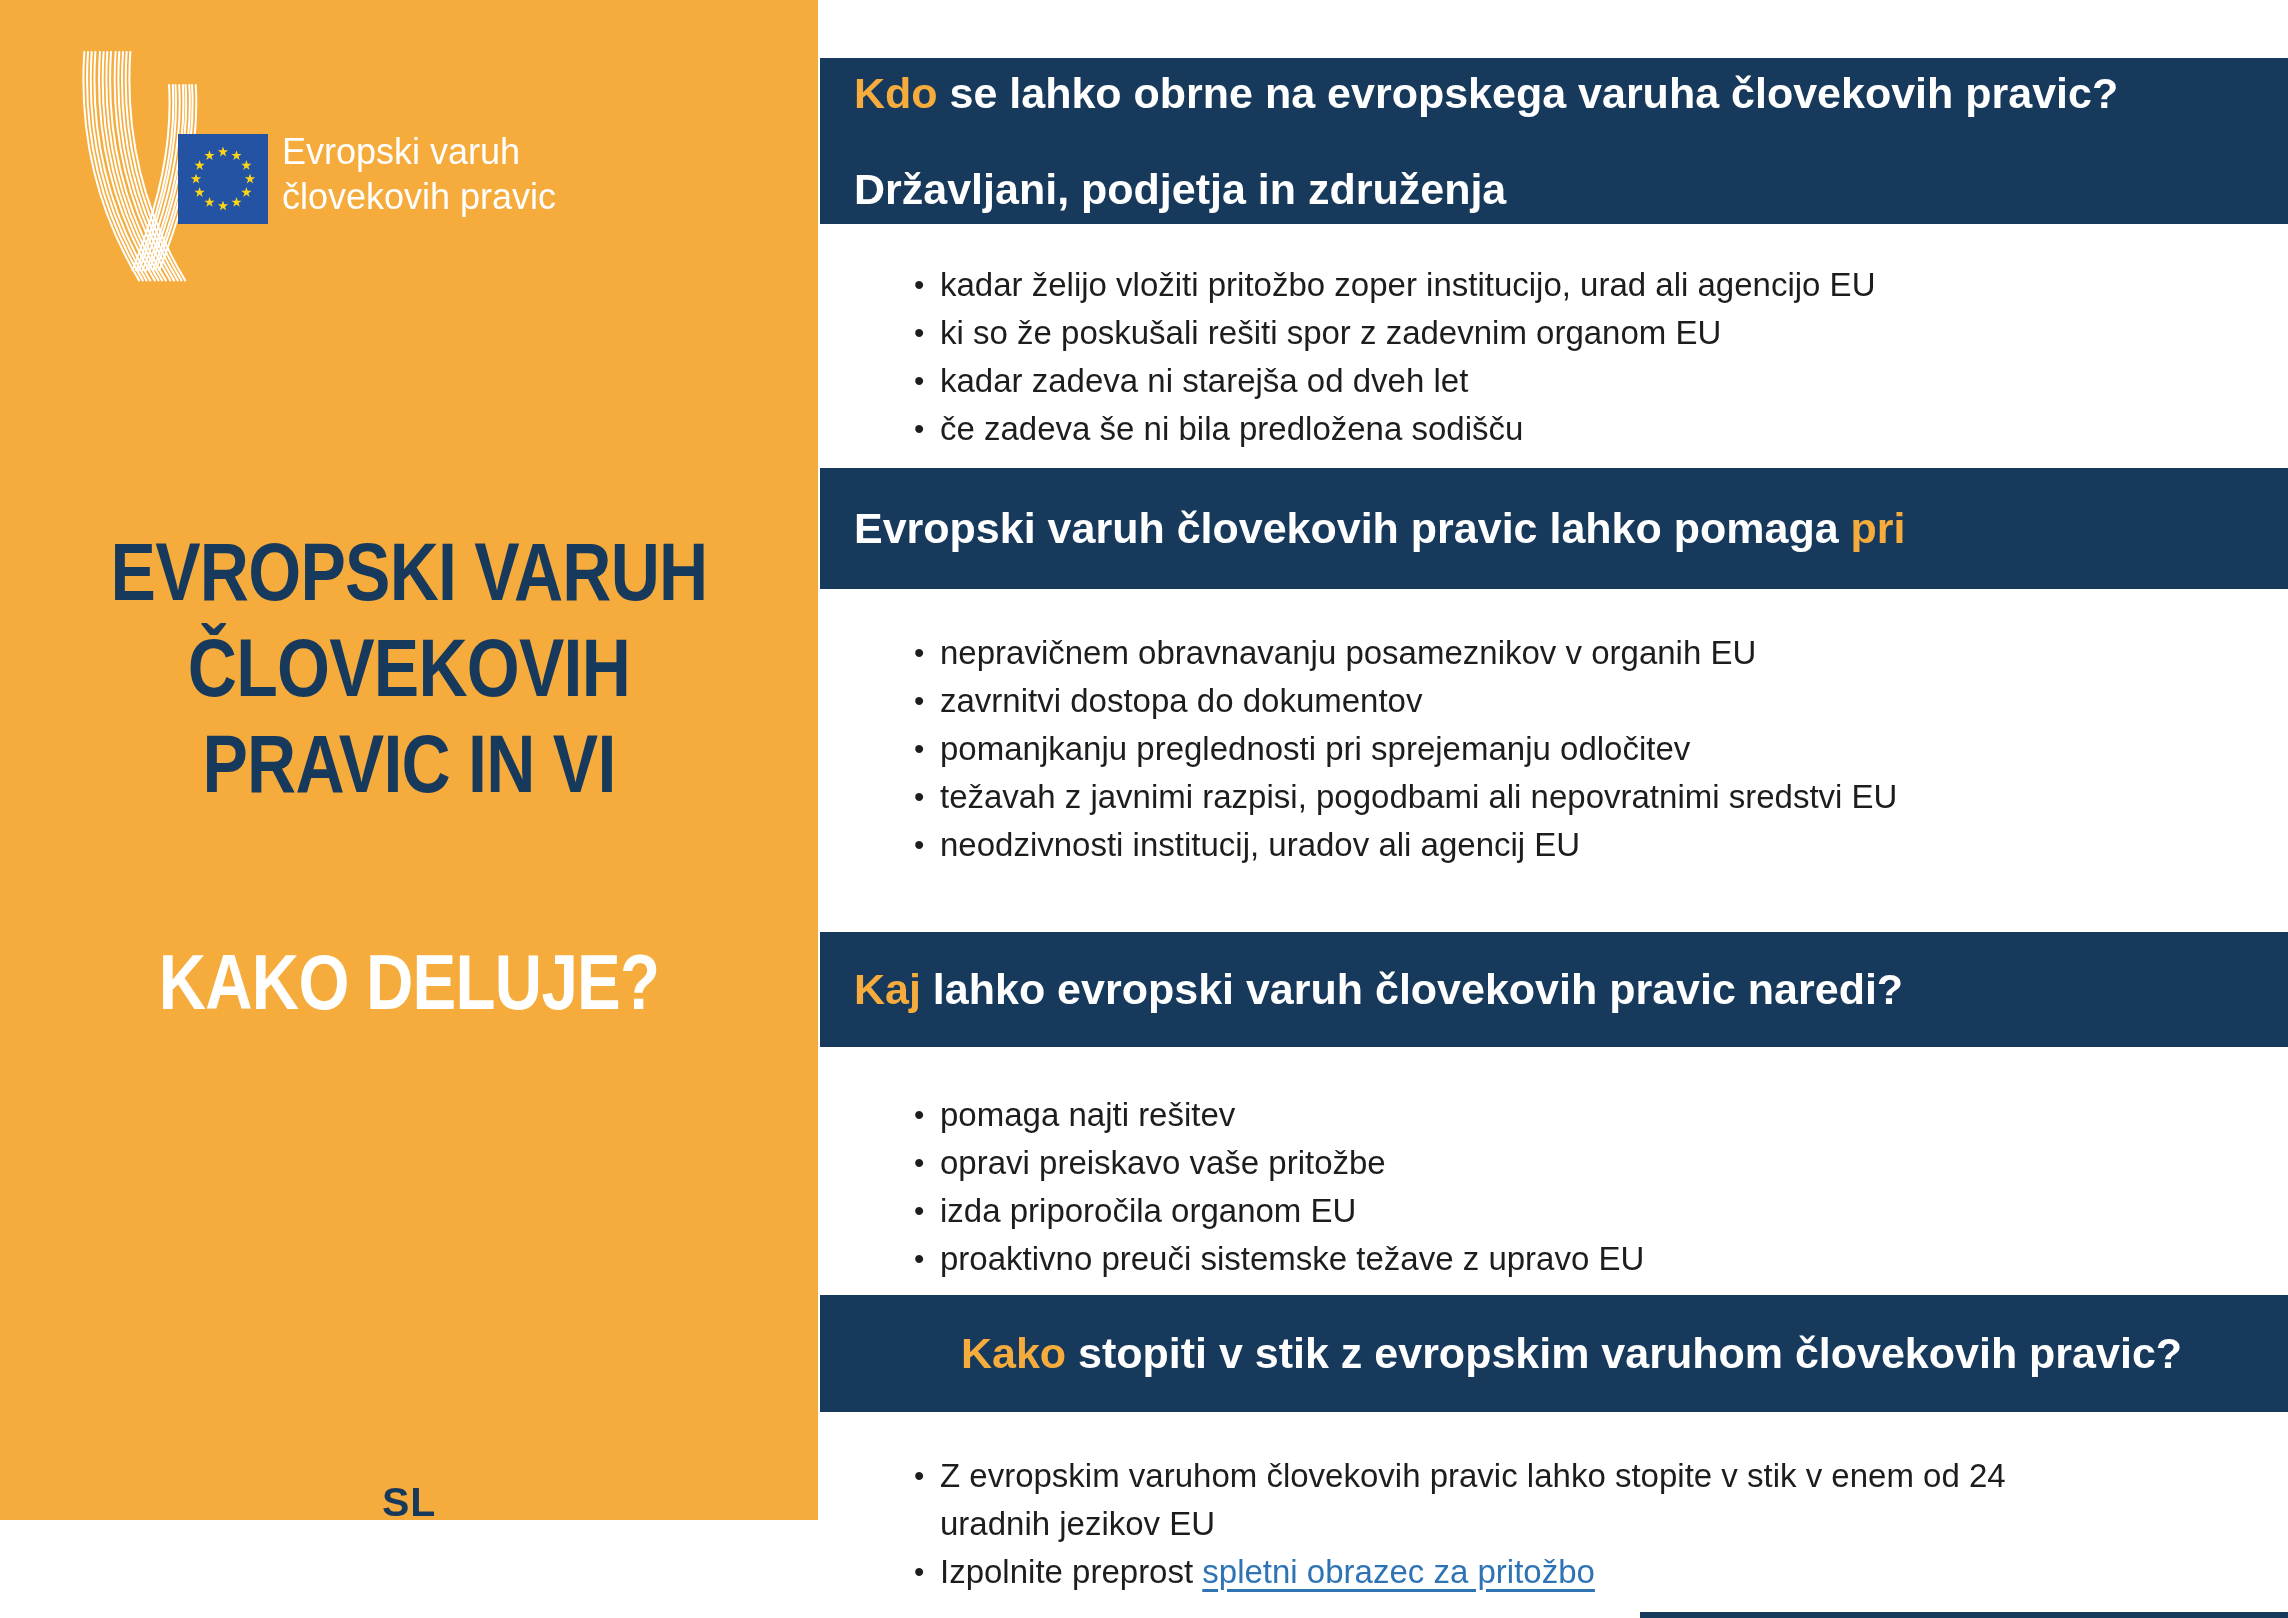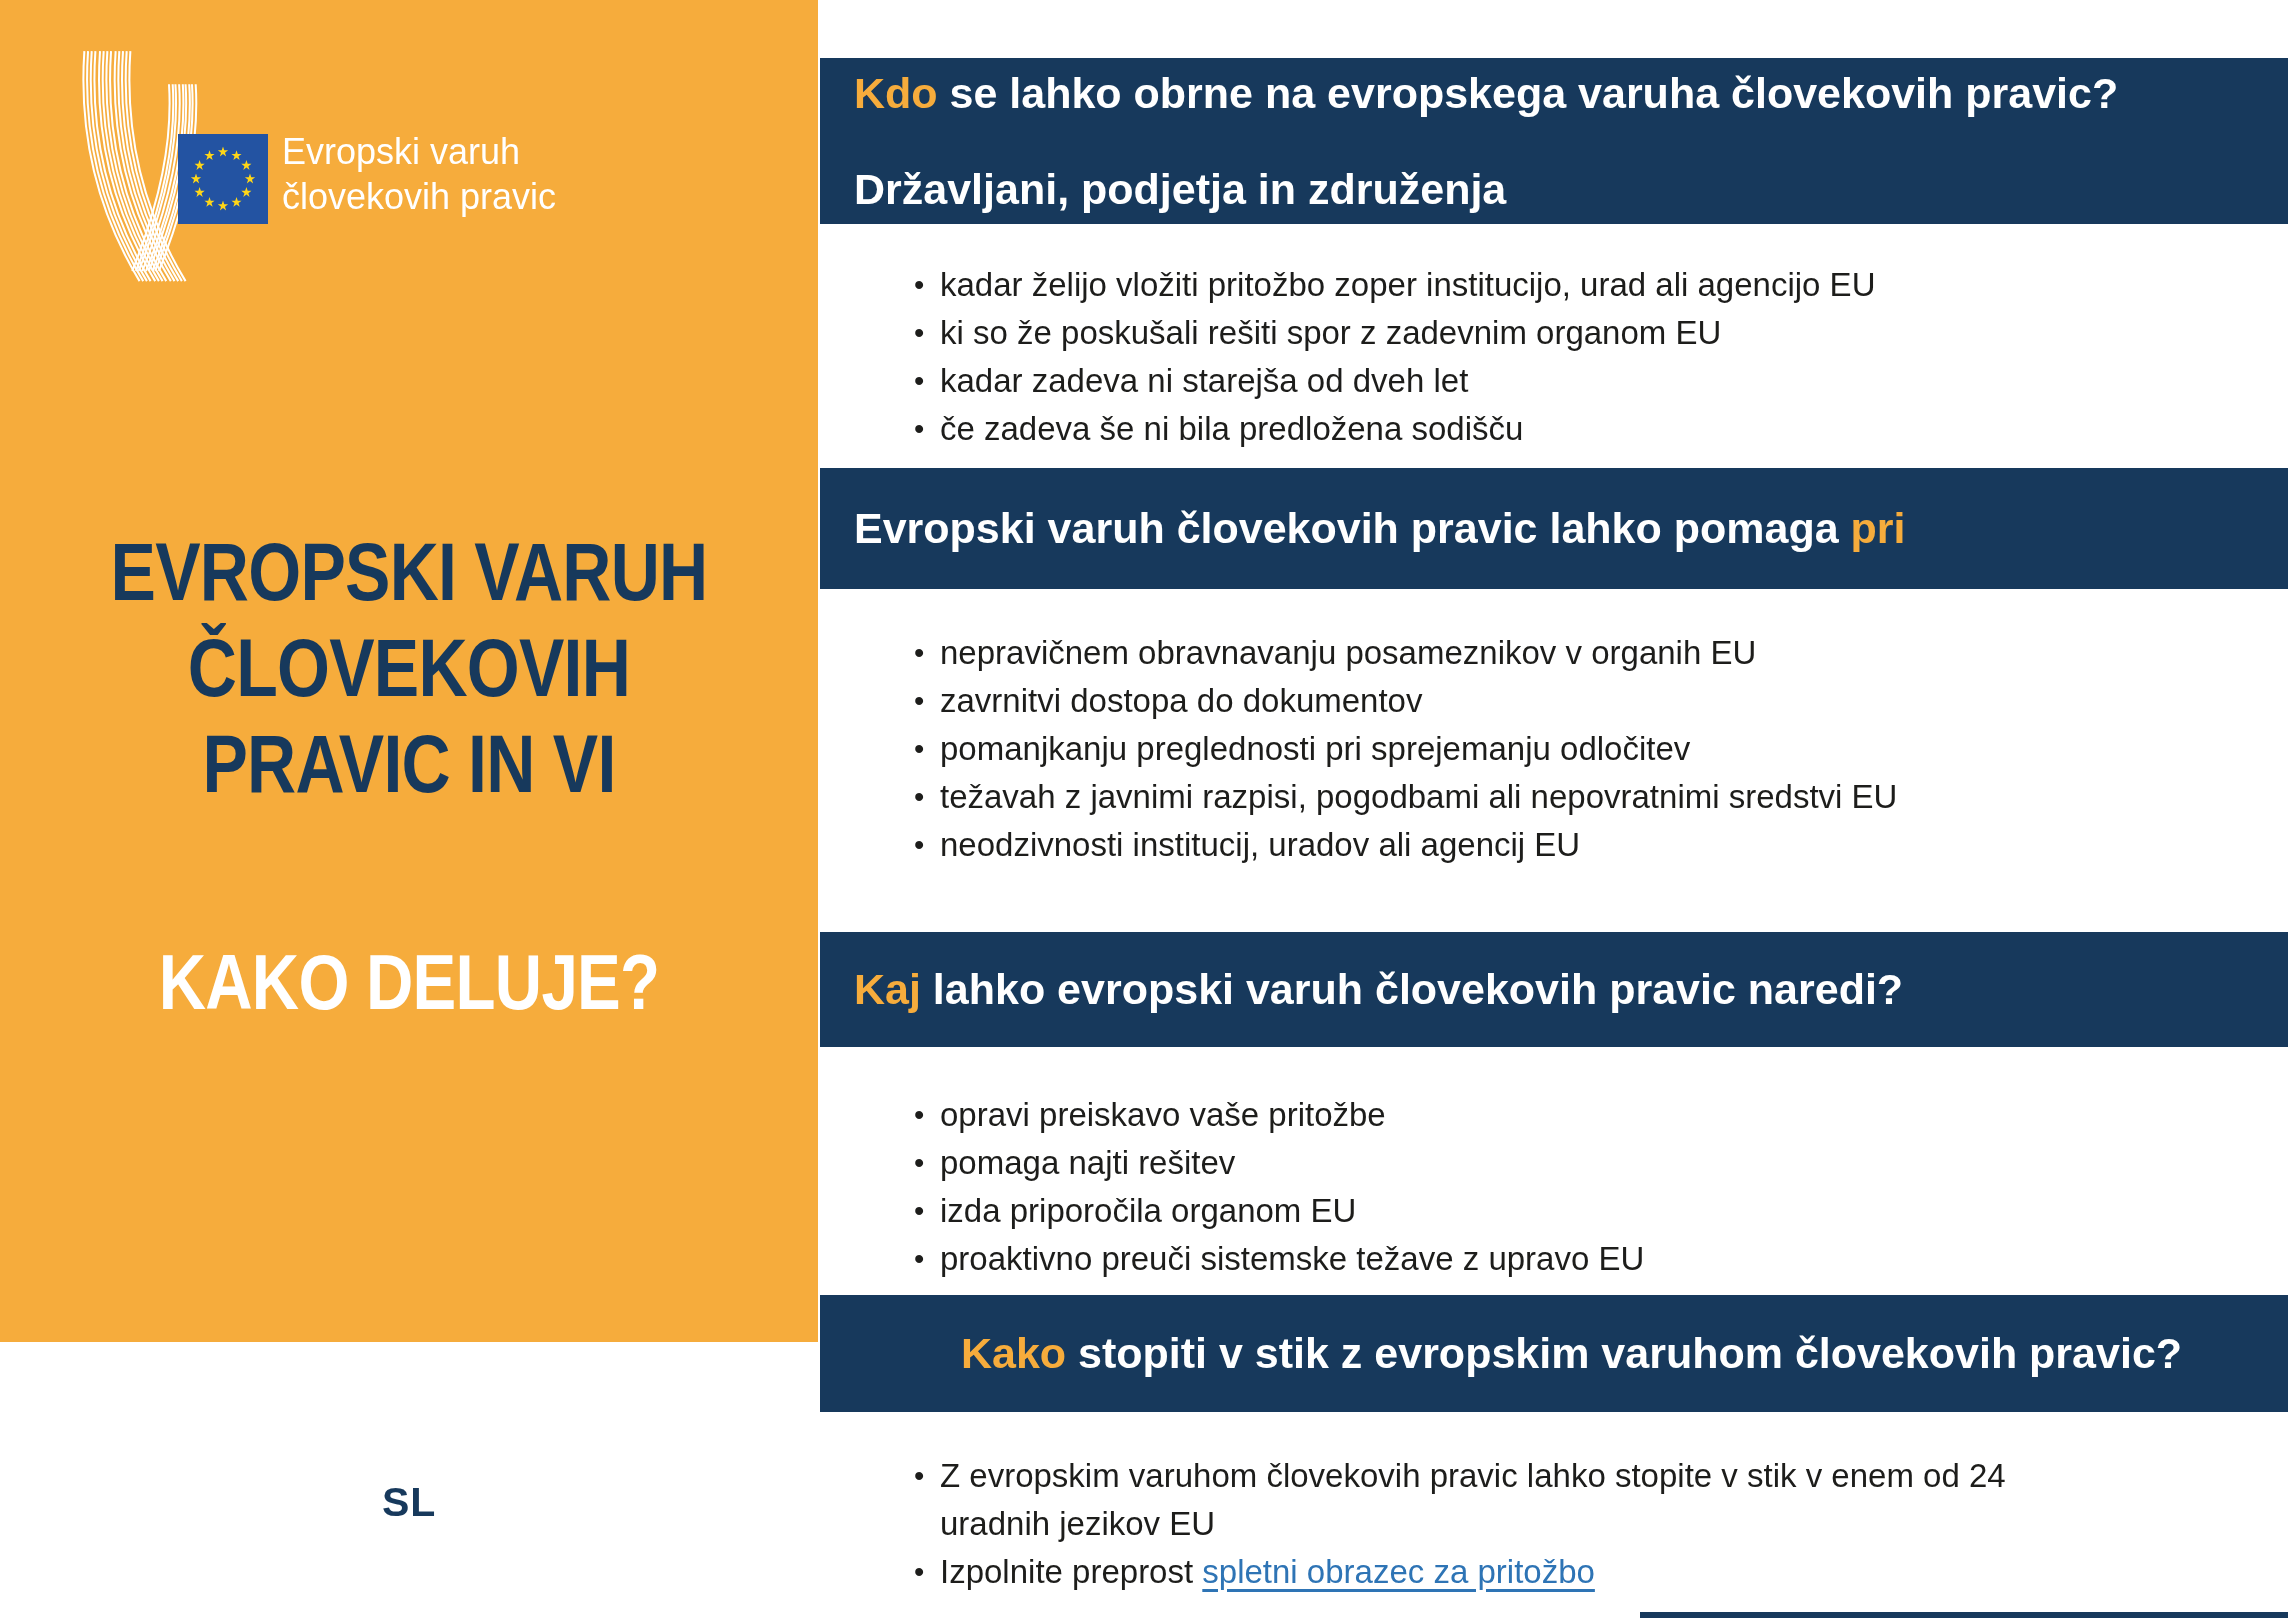--- a/index.html
+++ b/index.html
@@ -3,21 +3,21 @@
 <meta charset="utf-8">
 <style>
   html,body{margin:0;padding:0;}
   body{
     width:2289px;height:1619px;position:relative;overflow:hidden;
     background:#ffffff;
     font-family:"Liberation Sans", sans-serif;
   }
   
   .sidebar{
-    position:absolute;left:0;top:0;width:818px;height:1342px;
+    position:absolute;left:0;top:0;width:818px;height:1520px;
     background:#F6AC3C;
   }
   .quill{position:absolute;left:77px;top:44px;width:138px;height:247px;}
   .quill path{stroke:#ffffff;stroke-width:2.2;fill:none;}
   .flag{position:absolute;left:178px;top:134px;width:90px;height:90px;background:#2353A2;}
   .logo-text{
     position:absolute;left:282px;top:129px;color:#ffffff;
     font-size:36px;line-height:45px;font-weight:400;white-space:pre-line;
   }
   .side-title{
@@ -149,22 +149,22 @@
     <li>zavrnitvi dostopa do dokumentov</li>
     <li>pomanjkanju preglednosti pri sprejemanju odločitev</li>
     <li>težavah z javnimi razpisi, pogodbami ali nepovratnimi sredstvi EU</li>
     <li>neodzivnosti institucij, uradov ali agencij EU</li>
   </ul>
 
   <div class="bar bar-3">
     <div><span class="hl">Kaj</span><span> lahko evropski varuh človekovih pravic naredi?</span></div>
   </div>
   <ul class="bullets list-3">
+    <li>pomaga najti rešitev</li>
     <li>opravi preiskavo vaše pritožbe</li>
-    <li>pomaga najti rešitev</li>
     <li>izda priporočila organom EU</li>
     <li>proaktivno preuči sistemske težave z upravo EU</li>
   </ul>
 
   <div class="bar bar-4">
     <div><span class="hl">Kako</span><span> stopiti v stik z evropskim varuhom človekovih pravic?</span></div>
   </div>
   <ul class="bullets list-4">
     <li>Z evropskim varuhom človekovih pravic lahko stopite v stik v enem od 24 uradnih jezikov EU</li>
     <li><span>Izpolnite preprost </span><a href="#" class="complaint-link">spletni obrazec za pritožbo</a></li>

